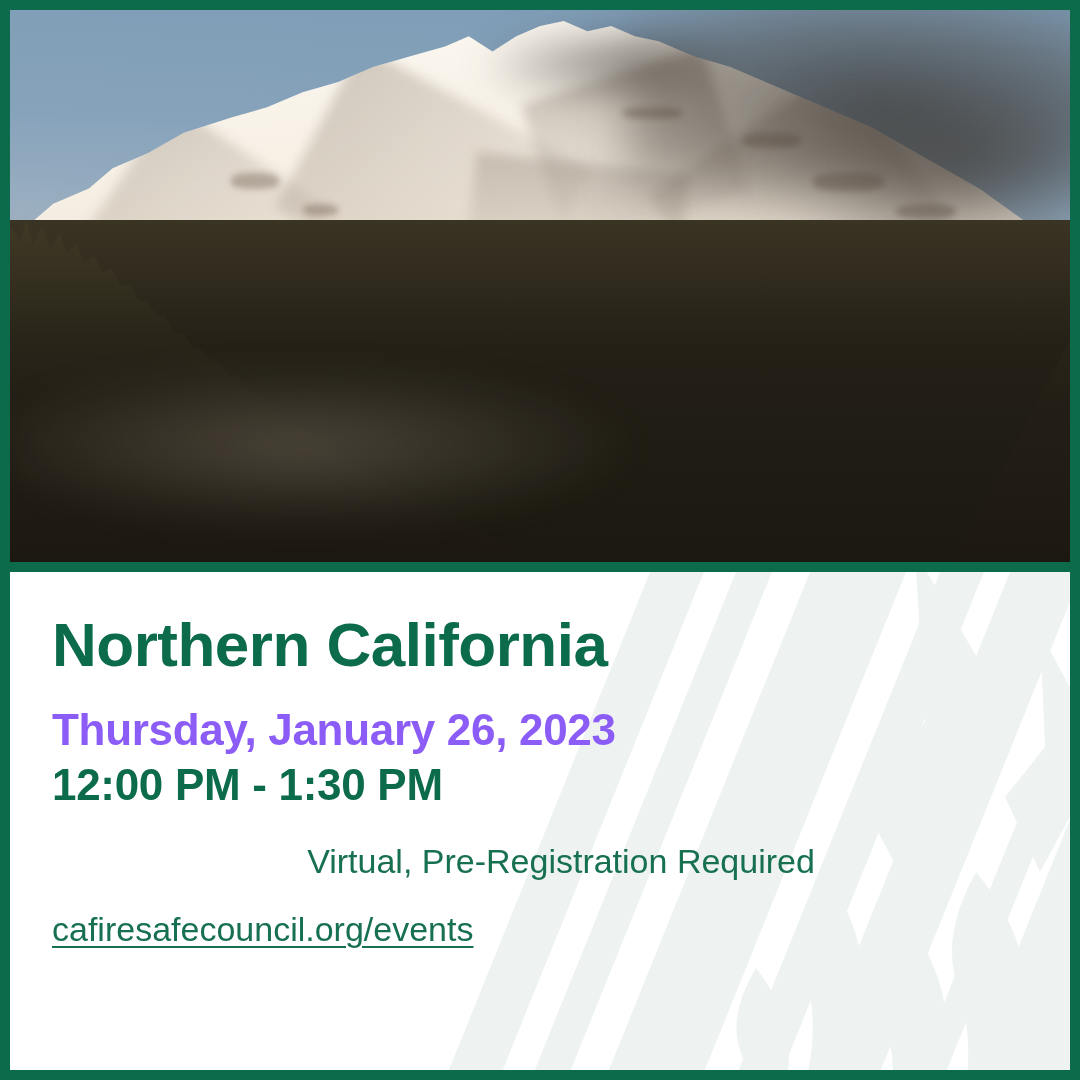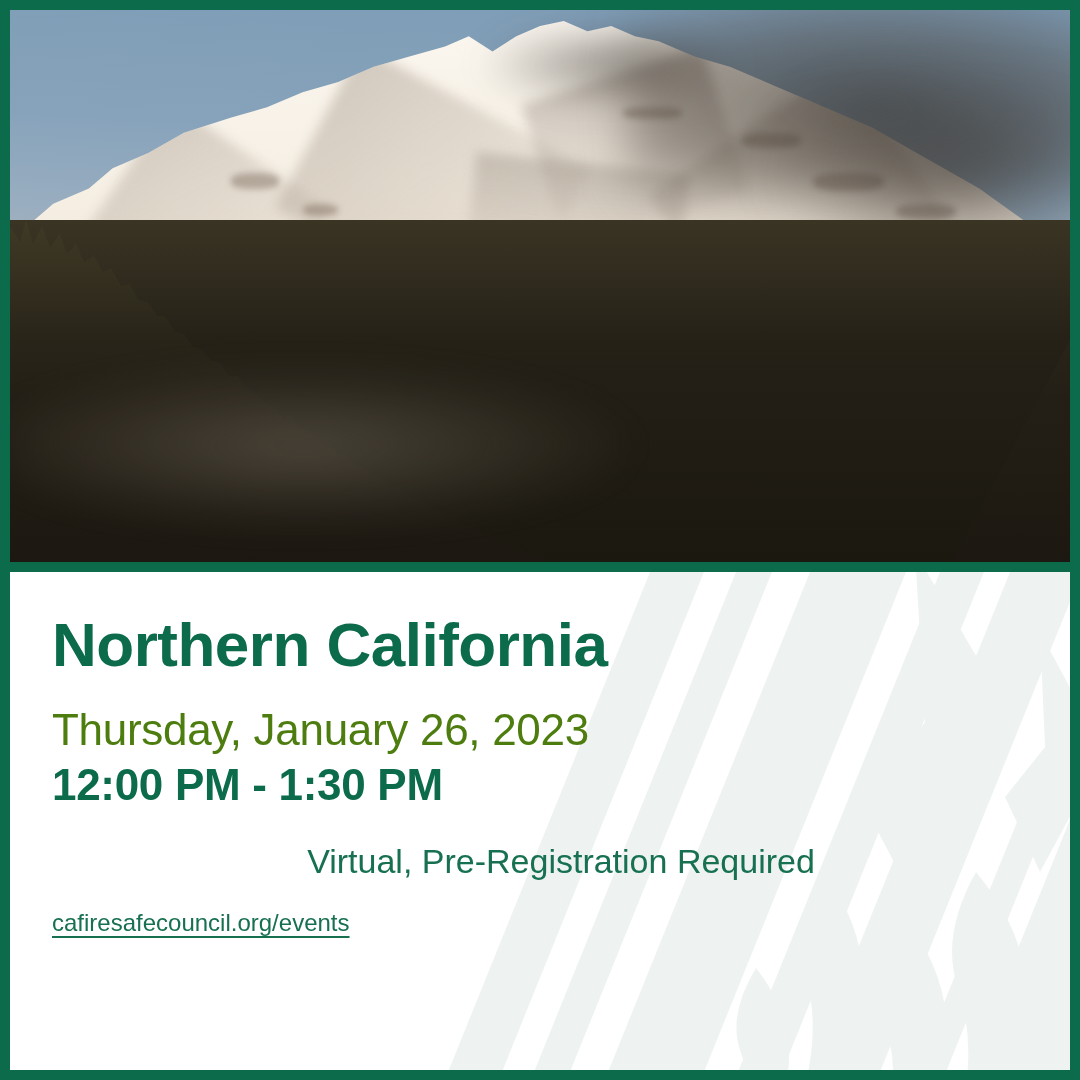--- a/index.html
+++ b/index.html
@@ -160,22 +160,22 @@
     font-weight:bold;
     font-size:62px;
     line-height:1.12;
     letter-spacing:-0.5px;
     max-width:930px;
   }
   .title .tl{ display:block; }
 
   .date{
     margin-top:24px;
-    color:#4d7c0f;
-    font-weight:normal;
+    color:#8b5cf6;
+    font-weight:bold;
     font-size:44px;
     line-height:1.24;
     letter-spacing:-0.3px;
   }
   .time{
     color:#0b6b4a;
     font-weight:bold;
     font-size:44px;
     line-height:1.24;
     letter-spacing:-0.3px;
@@ -185,21 +185,21 @@
     color:#17704f;
     font-size:34px;
     line-height:1.3;
     font-weight:400;
     text-align:center;
   }
   .url{
     display:inline-block;
     margin-top:24px;
     color:#17704f;
-    font-size:24px;
+    font-size:34px;
     line-height:1.3;
     font-weight:400;
     text-decoration:underline;
     text-underline-offset:5px;
     text-decoration-thickness:2px;
   }
 </style>
 </head>
 <body>
 

